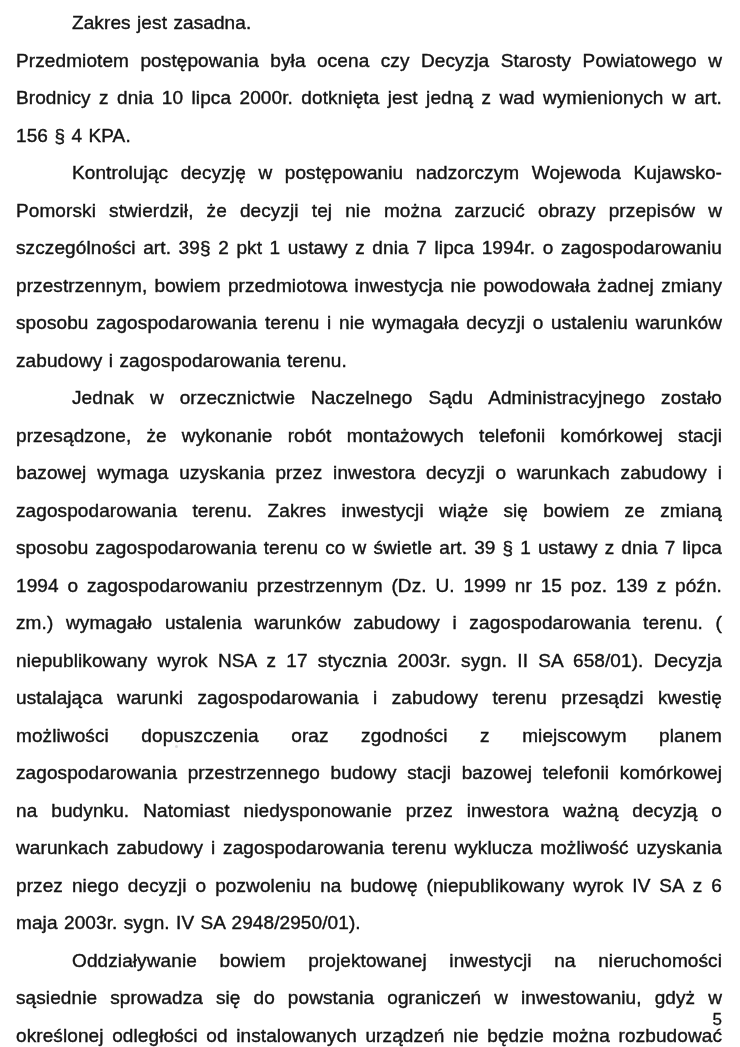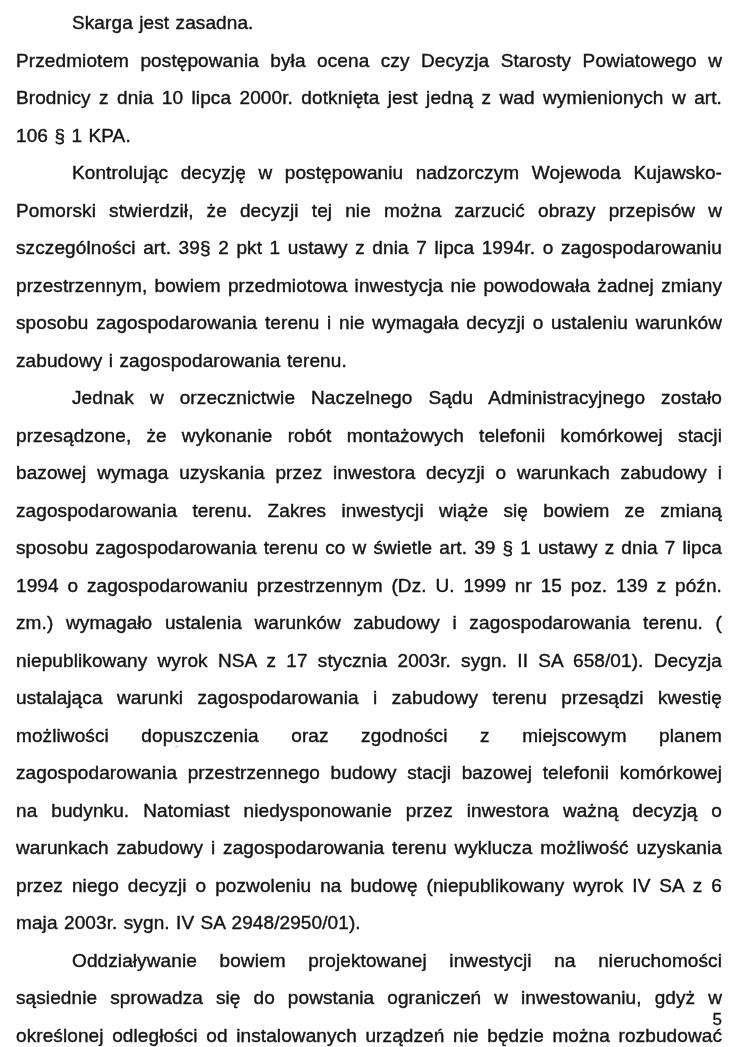--- a/index.html
+++ b/index.html
@@ -48,22 +48,22 @@
     height: 3px;
     background: #55555533;
     border-radius: 50%;
   }
 </style>
 </head>
 <body>
 
 <div class="page">
   <div class="content">
-    <p class="para indent">Skarga jest zasadna.</p>
-    <p class="para">Przedmiotem postępowania była ocena czy Decyzja Starosty Powiatowego w Brodnicy z dnia 10 lipca 2000r. dotknięta jest jedną z wad wymienionych w art. 106 § 1 KPA.</p>
+    <p class="para indent">Zakres jest zasadna.</p>
+    <p class="para">Przedmiotem postępowania była ocena czy Decyzja Starosty Powiatowego w Brodnicy z dnia 10 lipca 2000r. dotknięta jest jedną z wad wymienionych w art. 156 § 4 KPA.</p>
     <p class="para indent">Kontrolując decyzję w postępowaniu nadzorczym Wojewoda Kujawsko-Pomorski stwierdził, że decyzji tej nie można zarzucić obrazy przepisów w szczególności art. 39§ 2 pkt 1 ustawy z dnia 7 lipca 1994r. o zagospodarowaniu przestrzennym, bowiem przedmiotowa inwestycja nie powodowała żadnej zmiany sposobu zagospodarowania terenu i nie wymagała decyzji o ustaleniu warunków zabudowy i zagospodarowania terenu.</p>
     <p class="para indent">Jednak w orzecznictwie Naczelnego Sądu Administracyjnego zostało przesądzone, że wykonanie robót montażowych telefonii komórkowej stacji bazowej wymaga uzyskania przez inwestora decyzji o warunkach zabudowy i zagospodarowania terenu. Zakres inwestycji wiąże się bowiem ze zmianą sposobu zagospodarowania terenu co w świetle art. 39 § 1 ustawy z dnia 7 lipca 1994 o zagospodarowaniu przestrzennym (Dz. U. 1999 nr 15 poz. 139 z późn. zm.) wymagało ustalenia warunków zabudowy i zagospodarowania terenu. ( niepublikowany wyrok NSA z 17 stycznia 2003r. sygn. II SA 658/01). Decyzja ustalająca warunki zagospodarowania i zabudowy terenu przesądzi kwestię możliwości dopuszczenia oraz zgodności z miejscowym planem zagospodarowania przestrzennego budowy stacji bazowej telefonii komórkowej na budynku. Natomiast niedysponowanie przez inwestora ważną decyzją o warunkach zabudowy i zagospodarowania terenu wyklucza możliwość uzyskania przez niego decyzji o pozwoleniu na budowę (niepublikowany wyrok IV SA z 6 maja 2003r. sygn. IV SA 2948/2950/01).</p>
     <p class="para indent">Oddziaływanie bowiem projektowanej inwestycji na nieruchomości sąsiednie sprowadza się do powstania ograniczeń w inwestowaniu, gdyż w określonej odległości od instalowanych urządzeń nie będzie można rozbudować istniejących domów mieszkalnych ponad określoną wysokość a w przypadku budowy nowych domów liczyć się będzie trzeba z koniecznością ograniczenia ich wysokości. Z tego względu uznać należy, iż projektowana inwestycja powoduje zmianę sposobu zagospodarowania terenu.</p>
 
   </div>
   <div class="page-number">5</div>
   <div class="speckle" style="left:233px; top:290px;"></div>
   <div class="speckle" style="left:175px; top:745px;"></div>
 </div>
 

